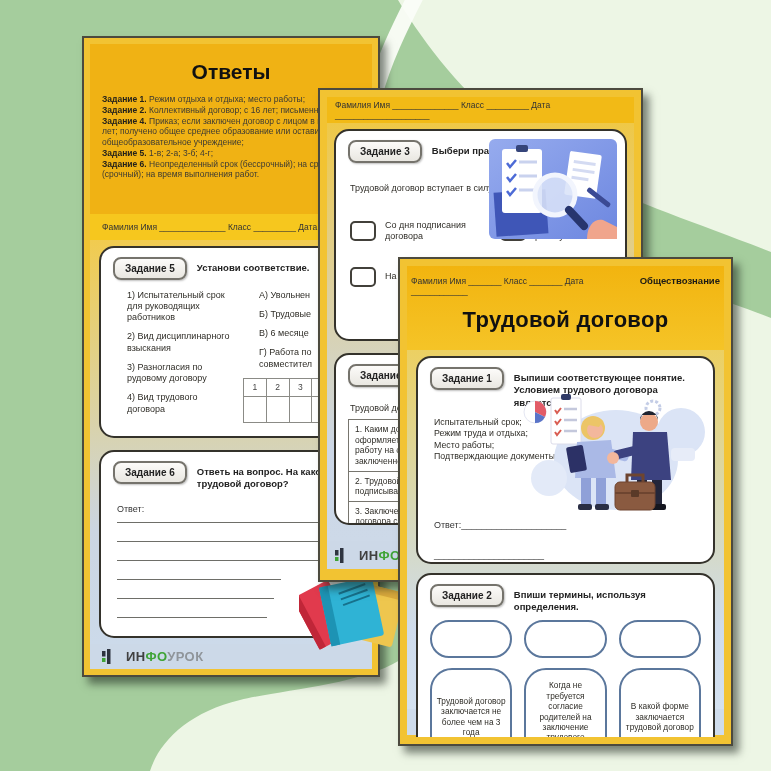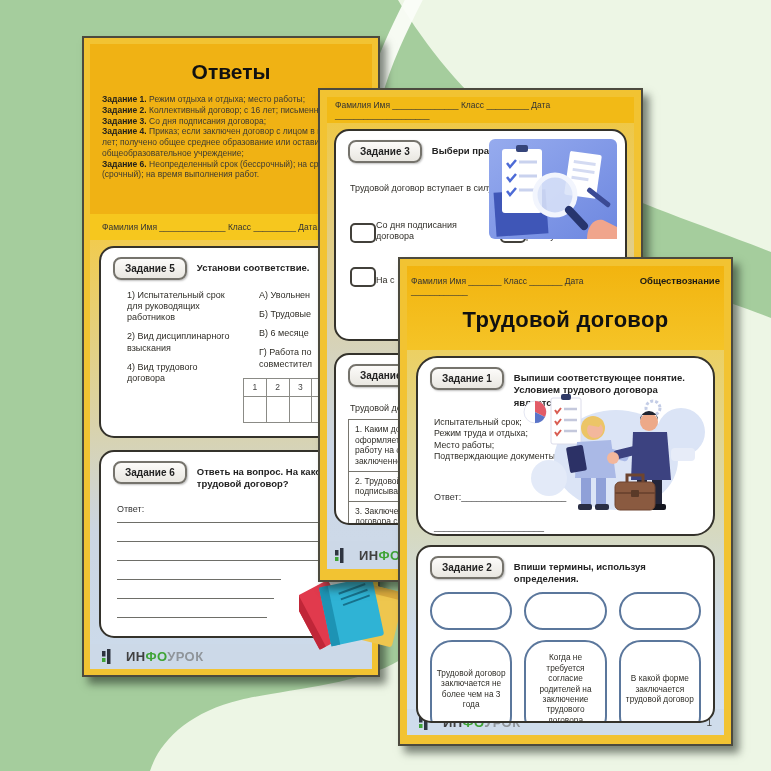--- a/index.html
+++ b/index.html
@@ -48,37 +48,37 @@
 
   
   .page-b{left:318px;top:88px;width:325px;height:494px;z-index:3;padding:7px;}
   .pb-head{height:26px;background:#f2ba16;display:flex;align-items:center;padding:0 8px;font-size:8.5px;color:#333;}
   .pb-main{height:418px;background:linear-gradient(180deg,#efc847 0%,#dcd0a0 40%,#ccd7e6 78%,#cdd9e8 100%);padding:6px 7px;}
   .pb-foot{height:28px;background:#ccd8e7;display:flex;align-items:center;padding:0 8px;}
   .box-t3{height:212px;margin-bottom:12px;}
   .t3-question{margin:20px 0 0 14px;font-size:9px;color:#2f2d27;width:170px;}
   .t3-illu{position:absolute;right:8px;top:8px;}
   .t3-opts{display:grid;grid-template-columns:150px 1fr;row-gap:24px;margin:26px 0 0 14px;}
-  .opt{display:flex;align-items:flex-end;}
+  .opt{display:flex;gap:9px;align-items:center;}
   .cbx{width:26px;height:20px;border:2px solid #42403a;border-radius:5px;background:#fff;flex:0 0 auto;}
   .opt-label{font-size:9px;color:#2f2d27;line-height:1.25;padding-top:1px;}
   .box-t4{height:172px;}
   .t4-sub{margin:16px 0 6px 14px;font-size:9px;color:#2f2d27;}
   .t4-table{border-collapse:collapse;margin-left:12px;width:250px;}
   .t4-table td{border:1px solid #77756e;font-size:8.5px;color:#2f2d27;padding:4px 6px;line-height:1.25;vertical-align:top;}
 
   
   .page-c{left:398px;top:257px;width:335px;height:489px;z-index:4;padding:7px;}
   .pc-head{height:84px;background:linear-gradient(#f2b40f,#f5c427);}
   .pc-nameline{display:flex;align-items:baseline;justify-content:space-between;padding:9px 4px 0 4px;font-size:8.5px;color:#333;}
   .pc-subject{font-weight:bold;font-size:9.5px;color:#1d1b15;}
   .pc-title{text-align:center;font-size:22px;font-weight:bold;color:#111;margin-top:11px;letter-spacing:.3px;}
   .pc-main{height:359px;background:linear-gradient(180deg,#ecd062 0%,#d8d8b2 42%,#cfdcec 78%,#d4e1ef 100%);padding:6px 9px;}
   .pc-foot{height:26px;background:#cfdceb;}
-  .box-t1{height:180px;margin-bottom:9px;border-radius:21px;}
+  .box-t1{height:208px;margin-bottom:9px;}
   .t1-items{margin:8px 0 0 16px;font-size:8.8px;line-height:1.3;color:#2f2d27;width:152px;}
   .t1-answer{position:absolute;left:16px;bottom:32px;font-size:9px;color:#333;}
   .t1-answer2{position:absolute;left:16px;bottom:2px;font-size:9px;color:#333;}
   .t1-illu{position:absolute;right:6px;top:32px;}
   .box-t2{height:178px;}
   .t2-empty-row{display:flex;gap:12px;margin:6px 12px 0;}
   .t2-empty{flex:1;height:38px;border:2px solid #5b779c;border-radius:20px;background:#fff;}
   .t2-def-row{display:flex;gap:12px;margin:10px 12px 0;}
   .t2-def{flex:1;min-height:98px;border:2px solid #5b779c;border-radius:22px;background:#fff;
           display:flex;align-items:center;justify-content:center;text-align:center;
@@ -99,44 +99,46 @@
     <path d="M424,-20 C398,30 383,62 374,96" stroke="#fbfdf8" stroke-width="16" fill="none" opacity="0.95"></path>
   </svg>
 
   <section class="page page-a">
     <div class="page-inner">
       <div class="pa-top">
         <div class="pa-title">Ответы</div>
         <div class="answers">
           <div><b>Задание 1.</b> <span class="pre">Режим отдыха и отдыха; место работы;</span></div>
           <div><b>Задание 2.</b> <span class="pre">Коллективный договор; с 16 лет; письменной;</span></div>
-          <div><b>Задание 3.</b> <span class="pre">Со дня подписания договора;</span></div>
           <div><b>Задание 4.</b> <span class="pre">Приказ; если заключен договор с лицом в возрас
 лет; получено общее среднее образование или оставили
 общеобразовательное учреждение;</span></div>
+          <div><b>Задание 5.</b> <span class="pre">1-в; 2-а; 3-б; 4-г;</span></div>
           <div><b>Задание 6.</b> <span class="pre">Неопределенный срок (бессрочный); на срок до
 (срочный); на время выполнения работ.</span></div>
         </div>
       </div>
 
       <div class="ws-head">Фамилия Имя ______________ Класс _________ Дата ________</div>
 
       <div class="ws-main">
         <div class="task-box box-t5">
           <div class="task-head">
             <span class="task-btn">Задание 5</span>
             <span class="task-instr">Установи соответствие.</span>
           </div>
           <div class="t5-cols">
             <div class="t5-left">
               <div class="it pre">1) Испытательный срок
 для руководящих
 работников</div>
               <div class="it pre">2) Вид дисциплинарного
 взыскания</div>
+              <div class="it pre">3) Разногласия по
+рудовому договору</div>
               <div class="it pre">4) Вид трудового
 договора</div>
             </div>
             <div class="t5-right">
               <div class="it pre">А) Увольнен</div>
               <div class="it pre">Б) Трудовые</div>
               <div class="it pre">В) 6 месяце</div>
               <div class="it pre">Г) Работа по
 совместител</div>
               <table class="t5-table">

